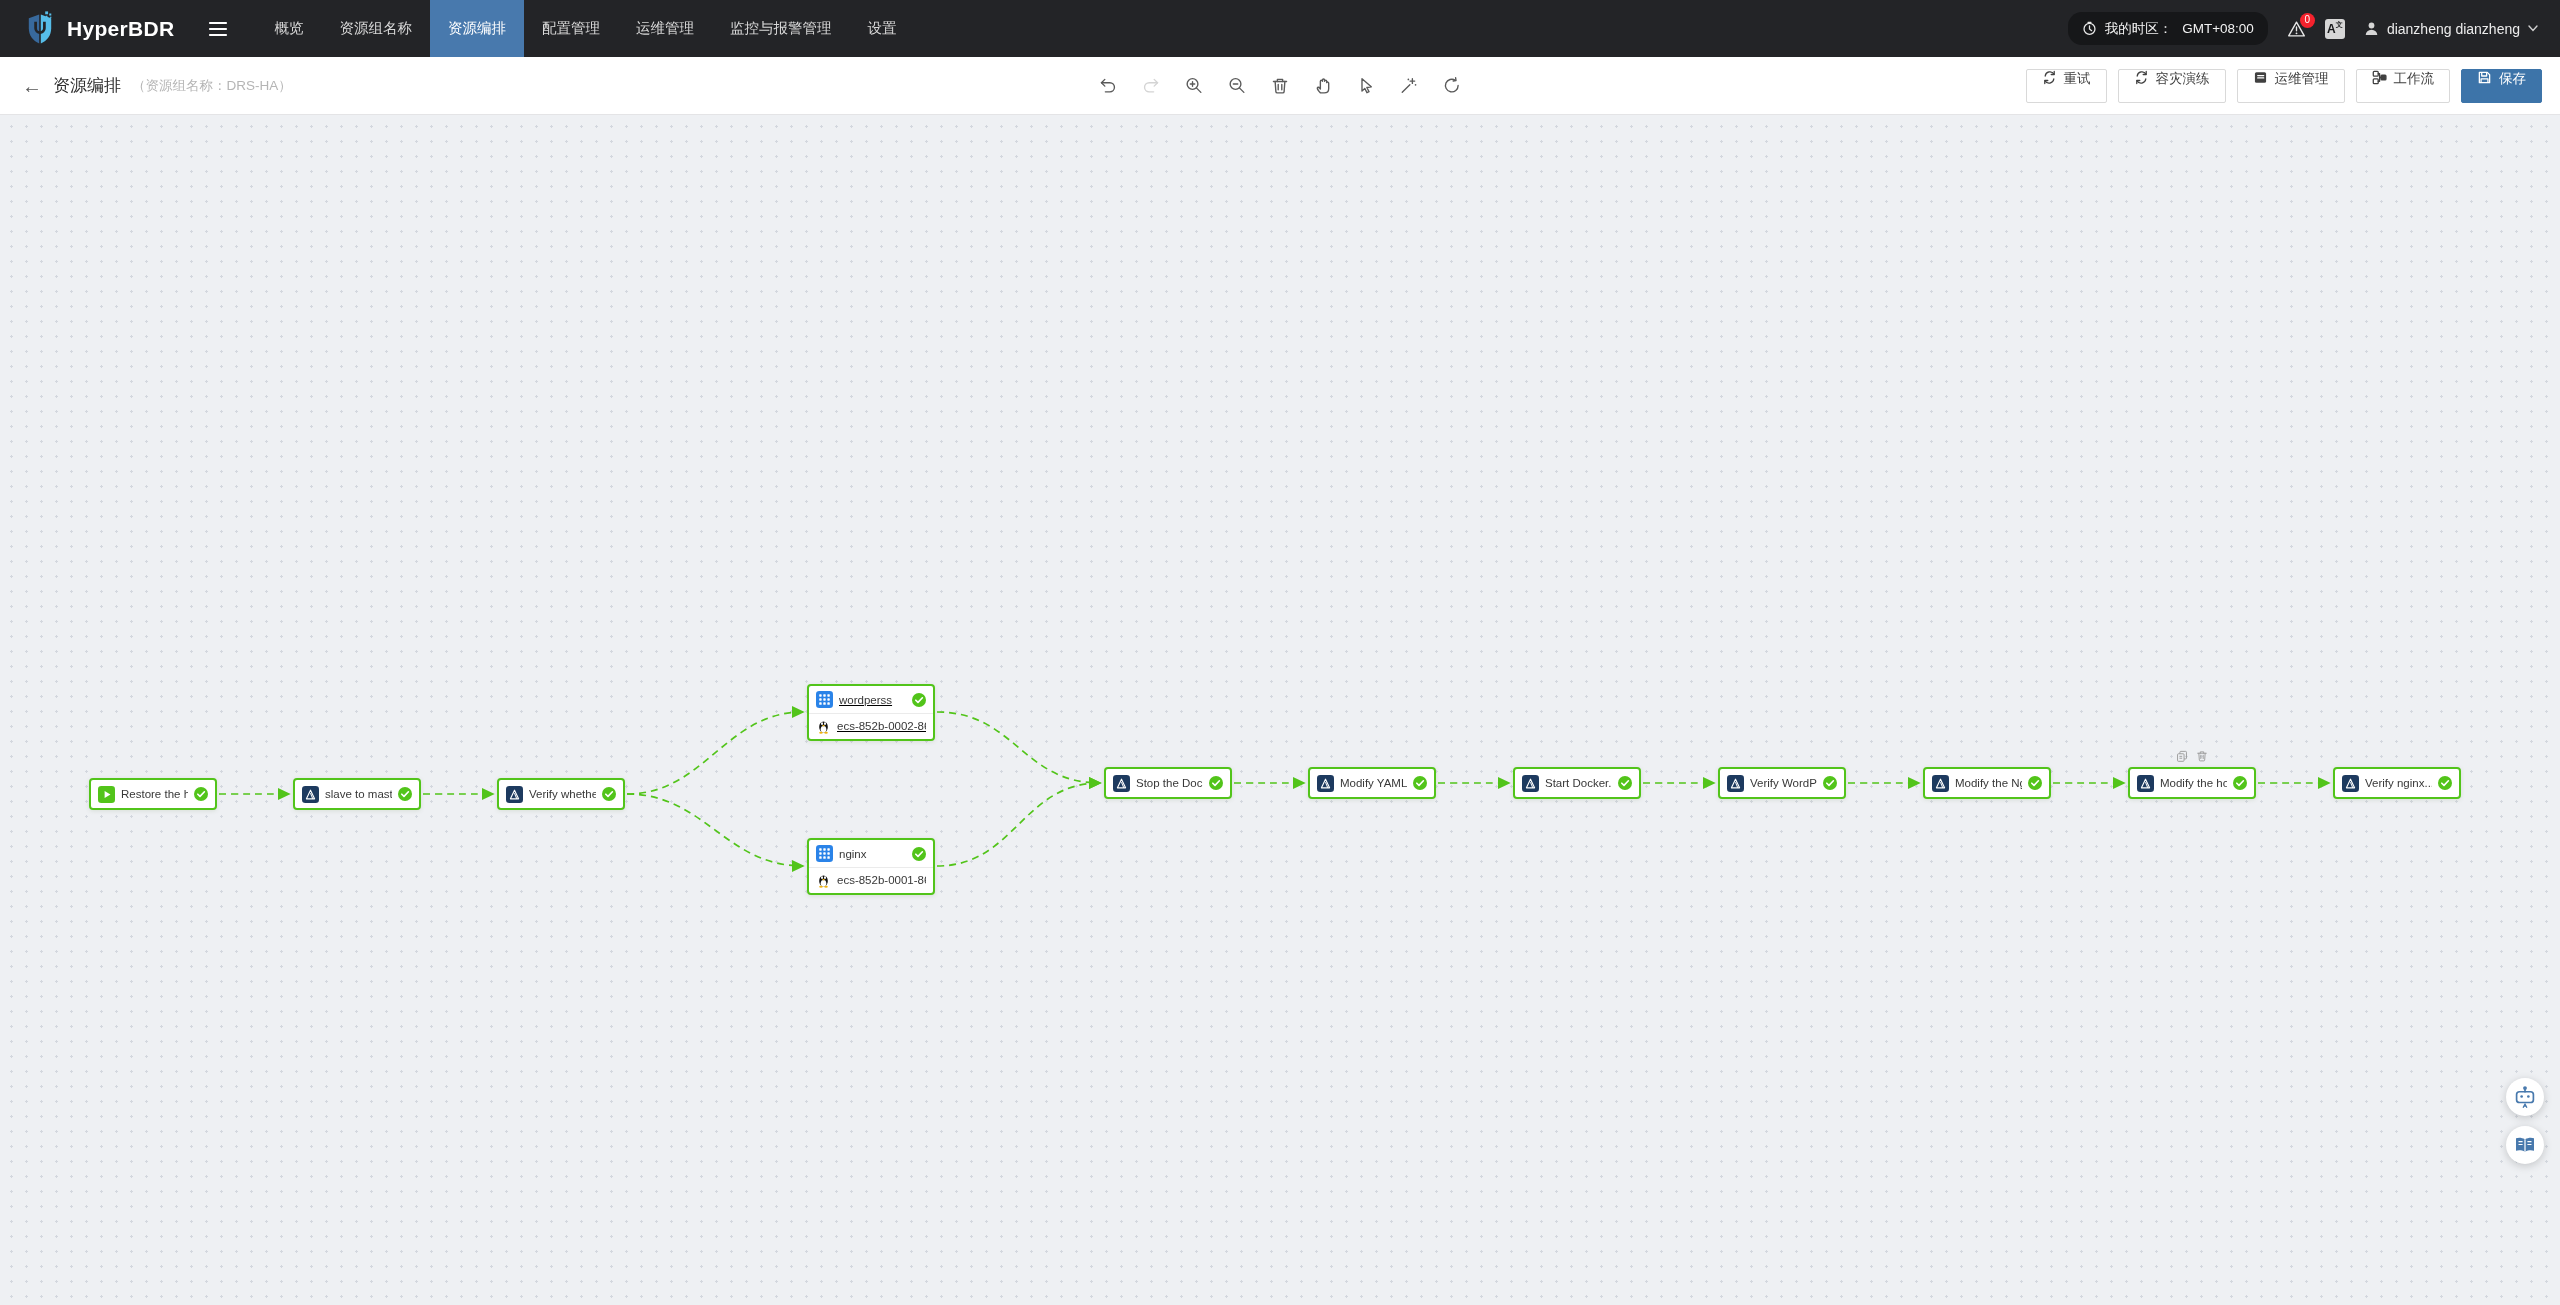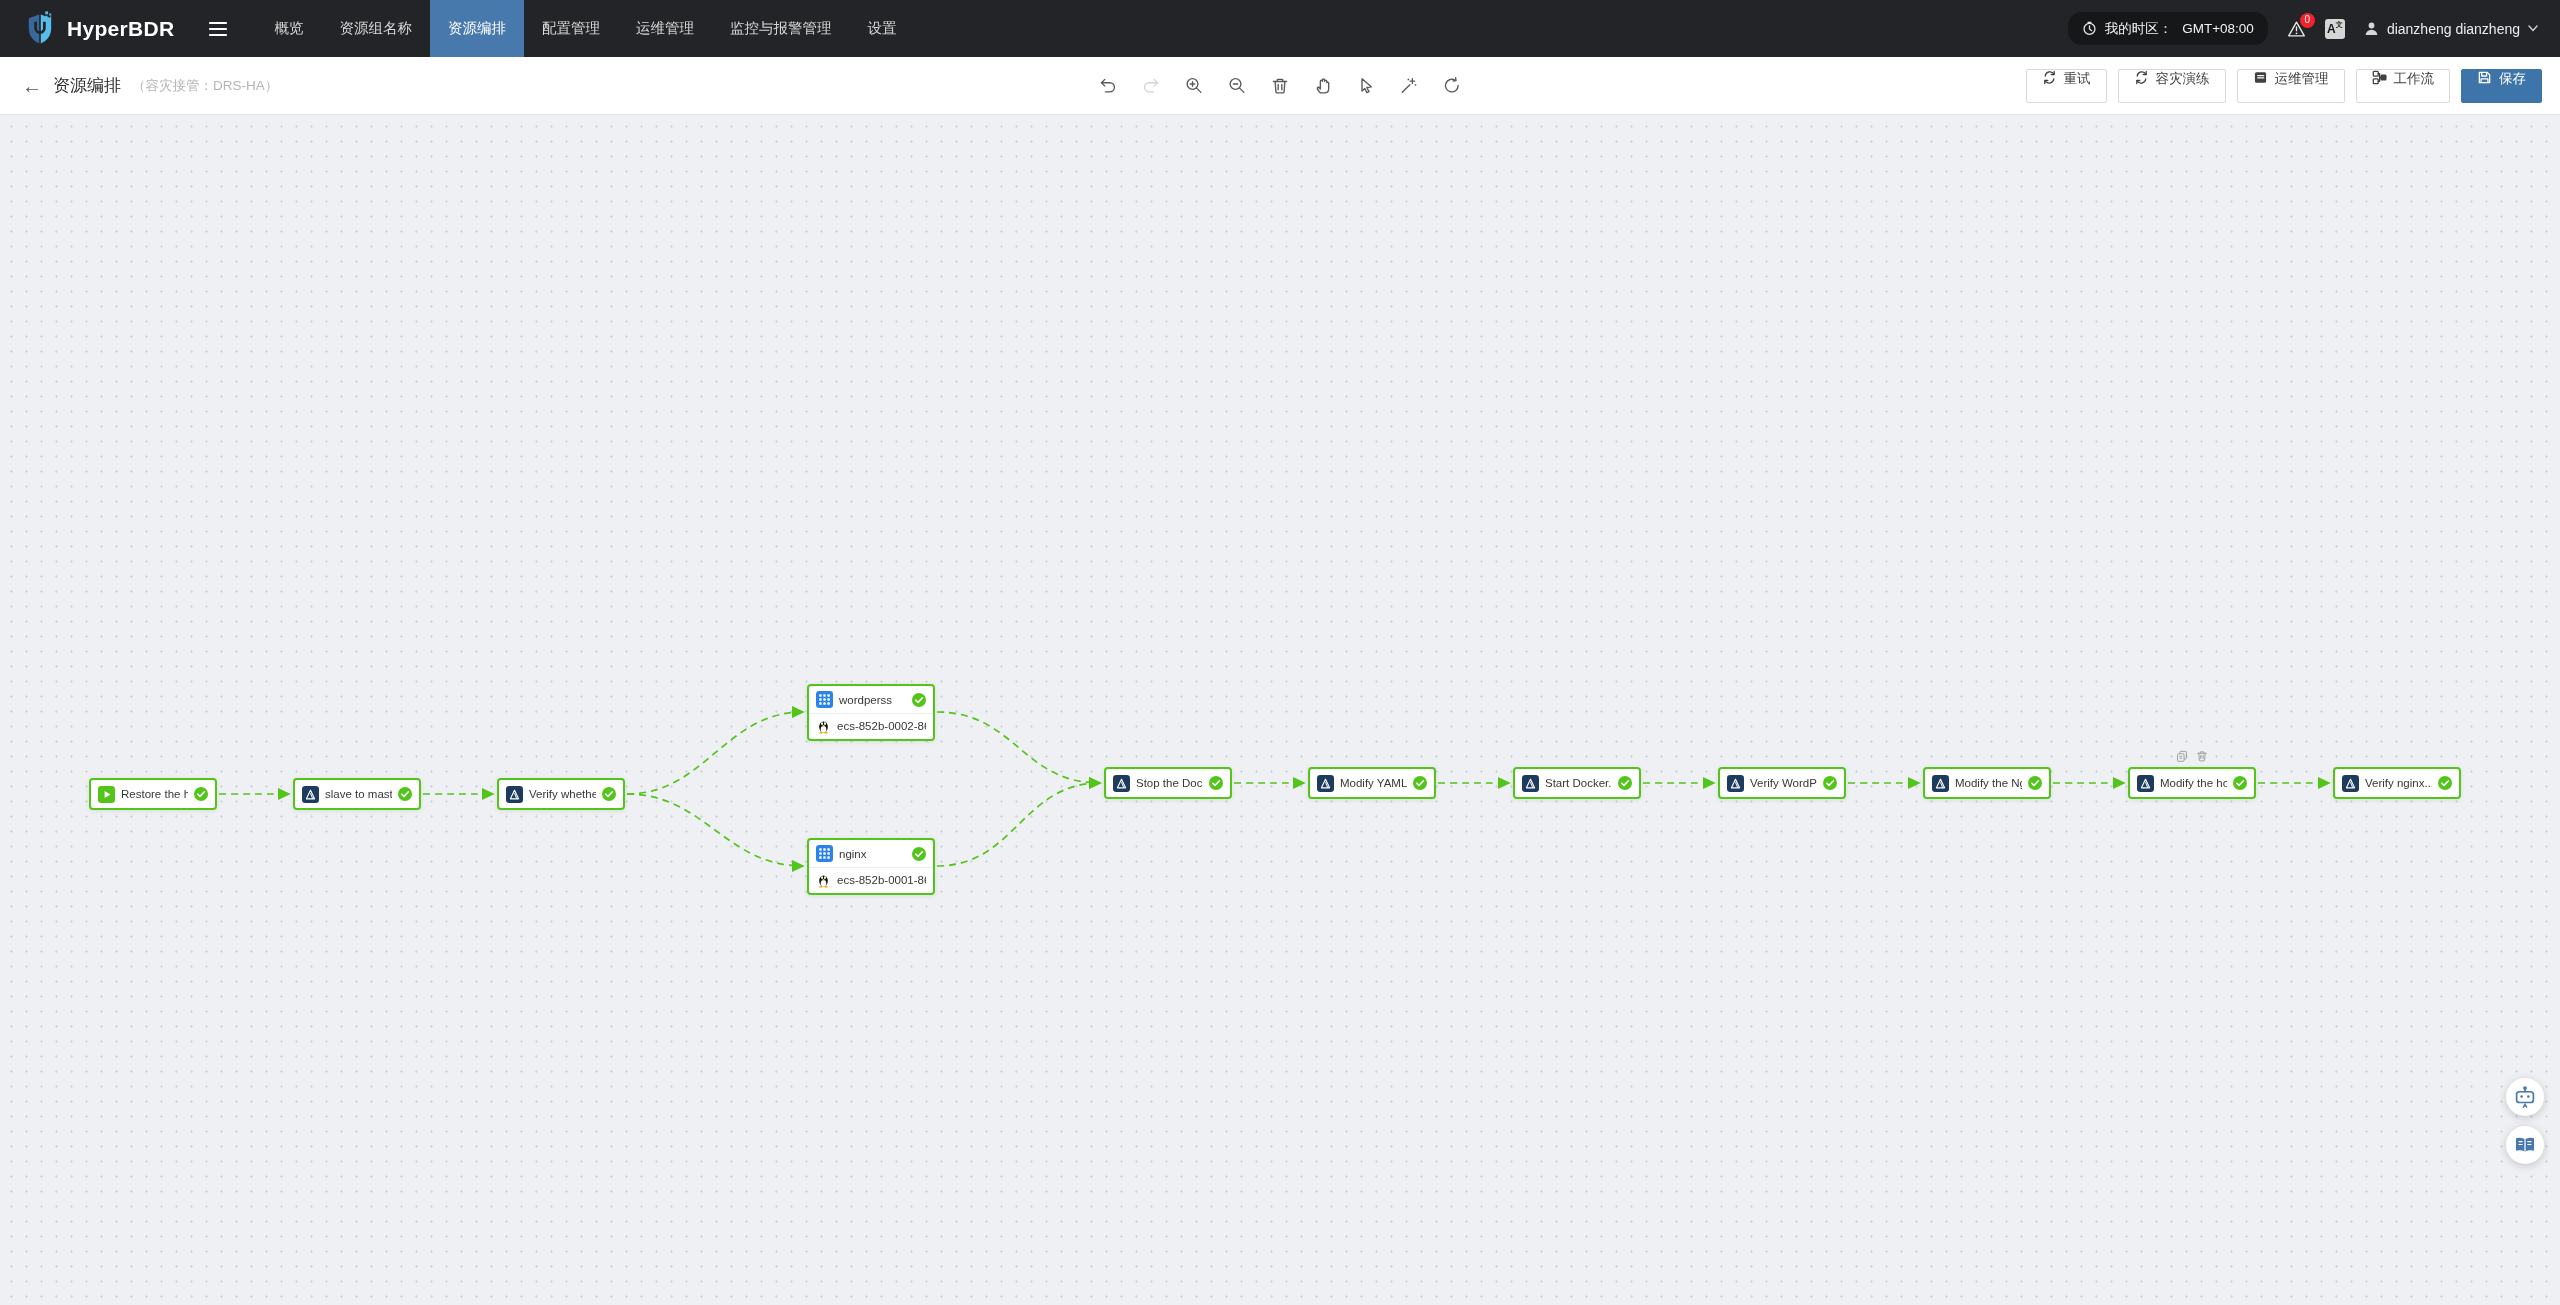--- a/index.html
+++ b/index.html
@@ -134,21 +134,21 @@
           </svg>
       </span>
     </div>
   </div>
 </div>
 
 <div class="subheader">
   <div class="sh-left">
     <span class="back-arrow">←</span>
     <span class="sh-title">资源编排</span>
-    <span class="sh-sub">（容灾接管：DRS-HA）</span>
+    <span class="sh-sub">（资源组名称：DRS-HA）</span>
   </div>
   <div class="tools">
       <span class="tool">
         <svg width="19" height="19" viewBox="0 0 18 18" fill="none" stroke="currentColor" stroke-width="1.3" stroke-linecap="round" stroke-linejoin="round">
           <path d="M6 3.2 L2.8 6.4 L6 9.6"></path>
           <path d="M2.8 6.4 H10.8 a4.3 4.3 0 0 1 0 8.6 H6.5"></path>
         </svg>
       </span>
       <span class="tool disabled">
         <svg width="19" height="19" viewBox="0 0 18 18" fill="none" stroke="currentColor" stroke-width="1.3" stroke-linecap="round" stroke-linejoin="round">
@@ -325,21 +325,21 @@
         </span>
         <span class="nlabel">Verify whether th...</span>
         <span class="ncheck">
           <svg viewBox="0 0 14 14">
             <circle cx="7" cy="7" r="7" fill="#52c41a"></circle>
             <path d="M3.8 7.2 l2.2 2.2 4.4-4.6" stroke="#fff" stroke-width="1.6" fill="none" stroke-linecap="round" stroke-linejoin="round"></path>
           </svg>
         </span>
       </div>
     </div>
-    <div class="node node-tall" style="left: 807px; top: 569px; width: 128px; height: 57px;">
+    <div class="node node-tall" style="left: 807px; top: 569px; width: 128px; height: 57px; text-decoration: underline;">
       <div class="nrow">
         <span class="nicon">
           <svg viewBox="0 0 18 18">
             <rect width="18" height="18" rx="3.5" fill="#2a83e8"></rect>
             <rect x="3.4" y="3.4" width="2.6" height="2.6" rx=".7" fill="#fff"></rect>
             <rect x="7.7" y="3.4" width="2.6" height="2.6" rx=".7" fill="#fff"></rect>
             <rect x="12" y="3.4" width="2.6" height="2.6" rx=".7" fill="#fff"></rect>
             <rect x="3.4" y="7.7" width="2.6" height="2.6" rx=".7" fill="#fff"></rect>
             <rect x="7.7" y="7.7" width="2.6" height="2.6" rx=".7" fill="#fff"></rect>
             <rect x="12" y="7.7" width="2.6" height="2.6" rx=".7" fill="#fff"></rect>

